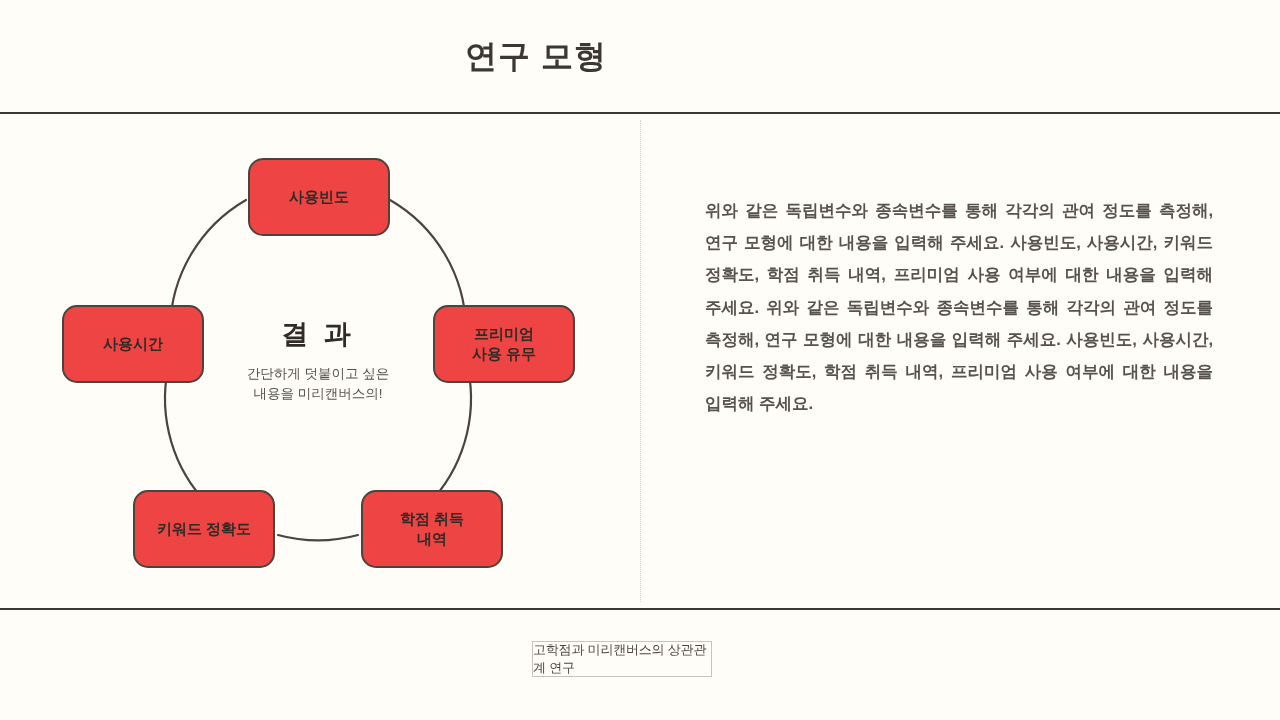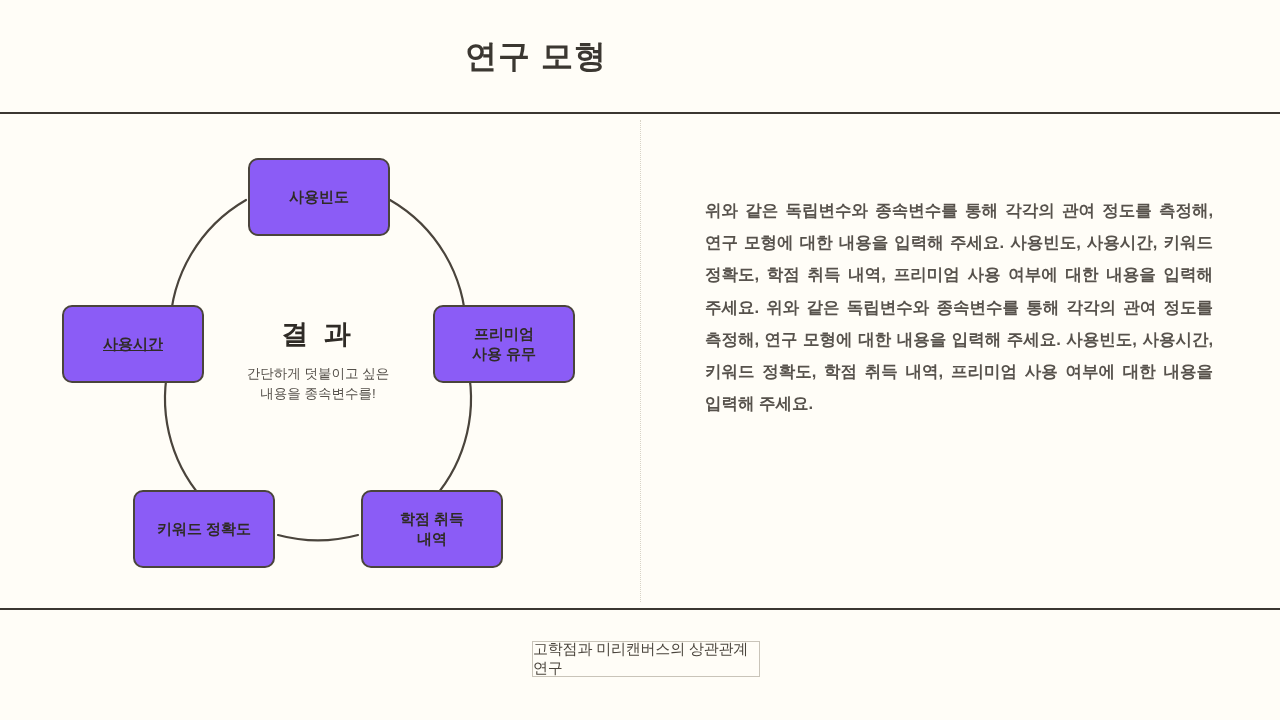--- a/index.html
+++ b/index.html
@@ -73,38 +73,38 @@
   .diagram svg {
     position: absolute;
     left: 0;
     top: 0;
   }
 
   .node {
     position: absolute;
     box-sizing: border-box;
     border: 2.5px solid #4a443c;
-    border-radius: 10px;
-    background: #8b5cf6;
+    border-radius: 15px;
+    background: #ef4444;
     display: flex;
     align-items: center;
     justify-content: center;
     text-align: center;
     color: #2f2b26;
     font-size: 15px;
     font-weight: bold;
     line-height: 1.35;
     white-space: pre-line;
   }
 
   .node-top     { left: 248px; top:  44px; width: 142px; height: 78px; }
   .node-right   { left: 433px; top: 191px; width: 142px; height: 78px; }
   .node-bottomright { left: 361px; top: 376px; width: 142px; height: 78px; }
   .node-bottomleft  { left: 133px; top: 376px; width: 142px; height: 78px; }
-  .node-left    { left:  62px; top: 191px; width: 142px; height: 78px; text-decoration: underline; }
+  .node-left    { left:  62px; top: 191px; width: 142px; height: 78px; }
 
   .center-block {
     position: absolute;
     left: 198px;
     top: 196px;
     width: 240px;
     text-align: center;
     margin-top: 6px;
   }
   .center-title {
@@ -133,29 +133,29 @@
     text-align: justify;
     word-break: keep-all;
     font-weight: bold;
   }
 
   
   .footer-badge {
     position: absolute;
     left: 532px;
     top: 641px;
-    width: 228px;
+    width: 180px;
     height: 36px;
     box-sizing: border-box;
     border: 1px solid #c9c4b9;
     background: #fffdf7;
     display: flex;
     align-items: center;
     justify-content: center;
-    font-size: 15px;
+    font-size: 13px;
     color: #4a443c;
     letter-spacing: -0.2px;
   }
 </style>
 </head>
 <body>
 
 <div class="slide-header">
   <div class="slide-title">연구 모형</div>
 </div>
@@ -202,21 +202,21 @@
       <span>키워드 정확도</span>
     </div>
 
     <div class="node node-left">
       <span>사용시간</span>
     </div>
 
     <div class="center-block">
       <div class="center-title">결 과</div>
       <div class="center-sub">간단하게 덧붙이고 싶은
-내용을 종속변수를!</div>
+내용을 미리캔버스의!</div>
     </div>
 
   </div>
 
   <div class="description">위와 같은 독립변수와 종속변수를 통해 각각의 관여 정도를 측정해, 연구 모형에 대한 내용을 입력해 주세요. 사용빈도, 사용시간, 키워드 정확도, 학점 취득 내역, 프리미엄 사용 여부에 대한 내용을 입력해 주세요. 위와 같은 독립변수와 종속변수를 통해 각각의 관여 정도를 측정해, 연구 모형에 대한 내용을 입력해 주세요. 사용빈도, 사용시간, 키워드 정확도, 학점 취득 내역, 프리미엄 사용 여부에 대한 내용을 입력해 주세요.</div>
 
 </div>
 
 <div class="rule rule-bottom"></div>
 

